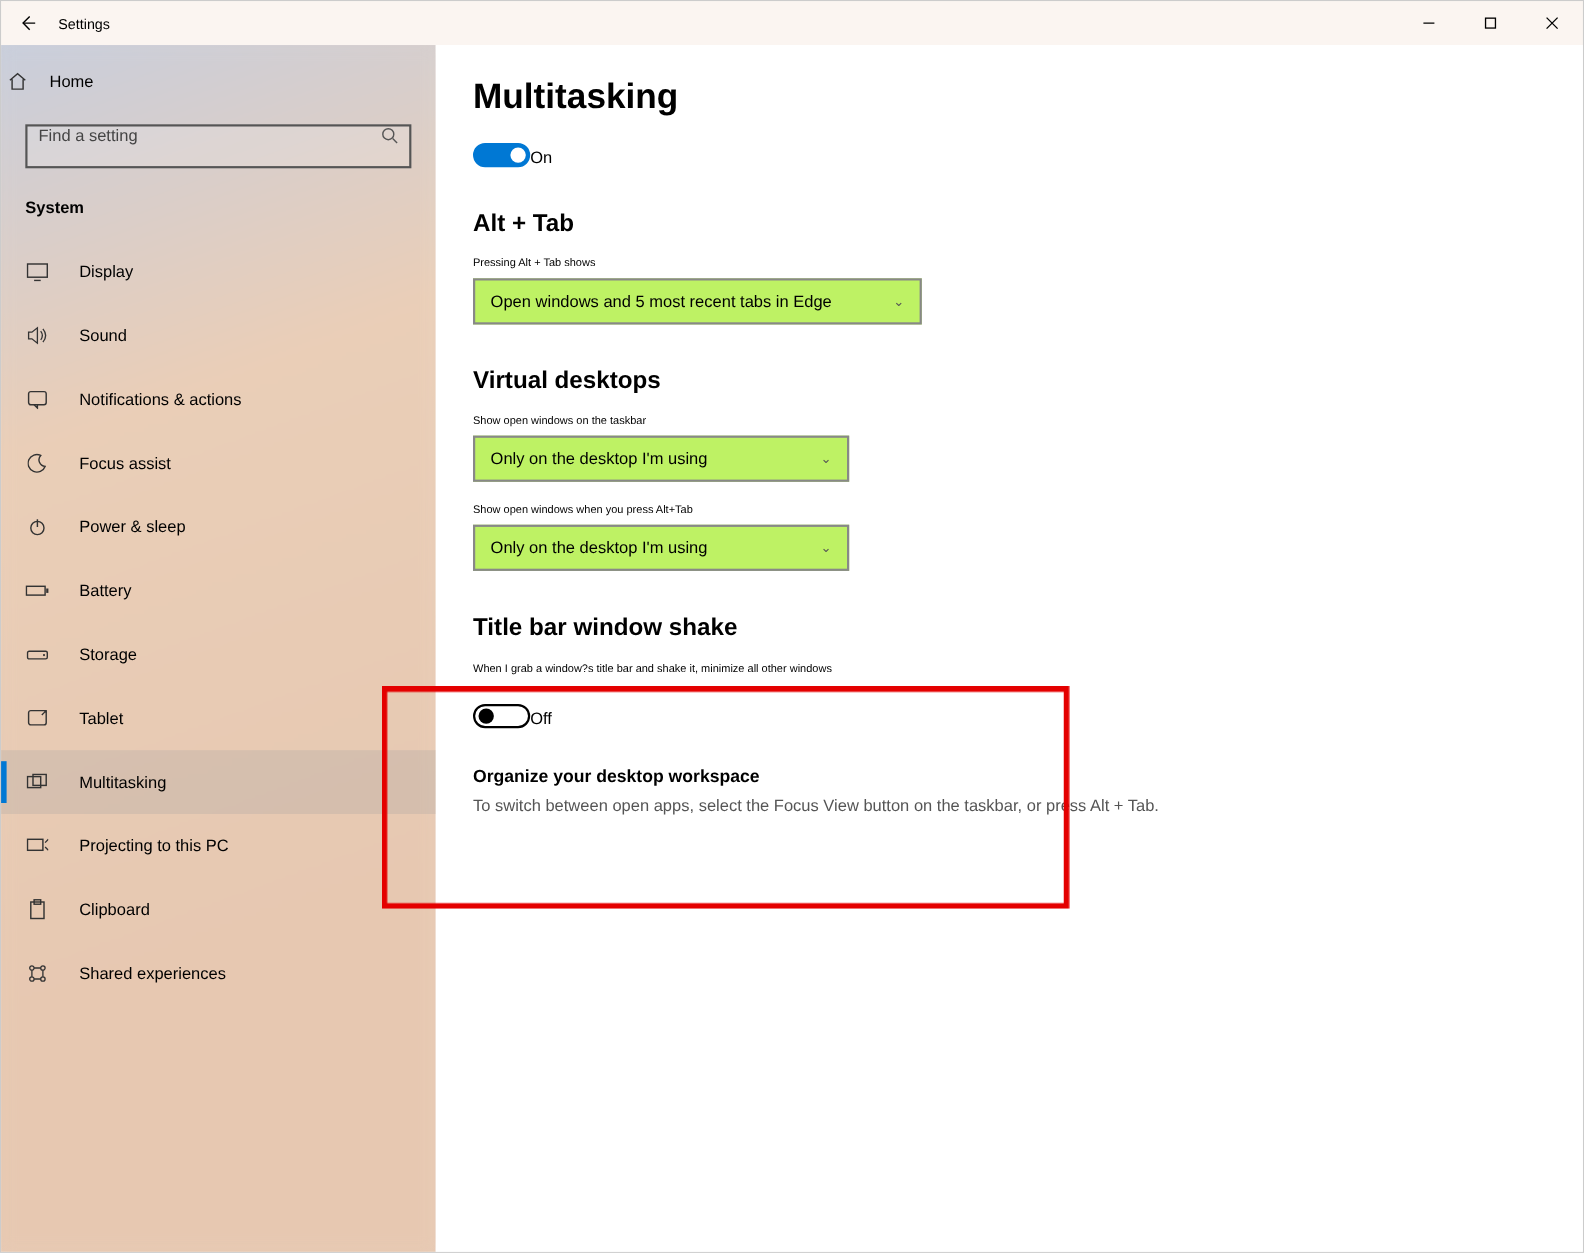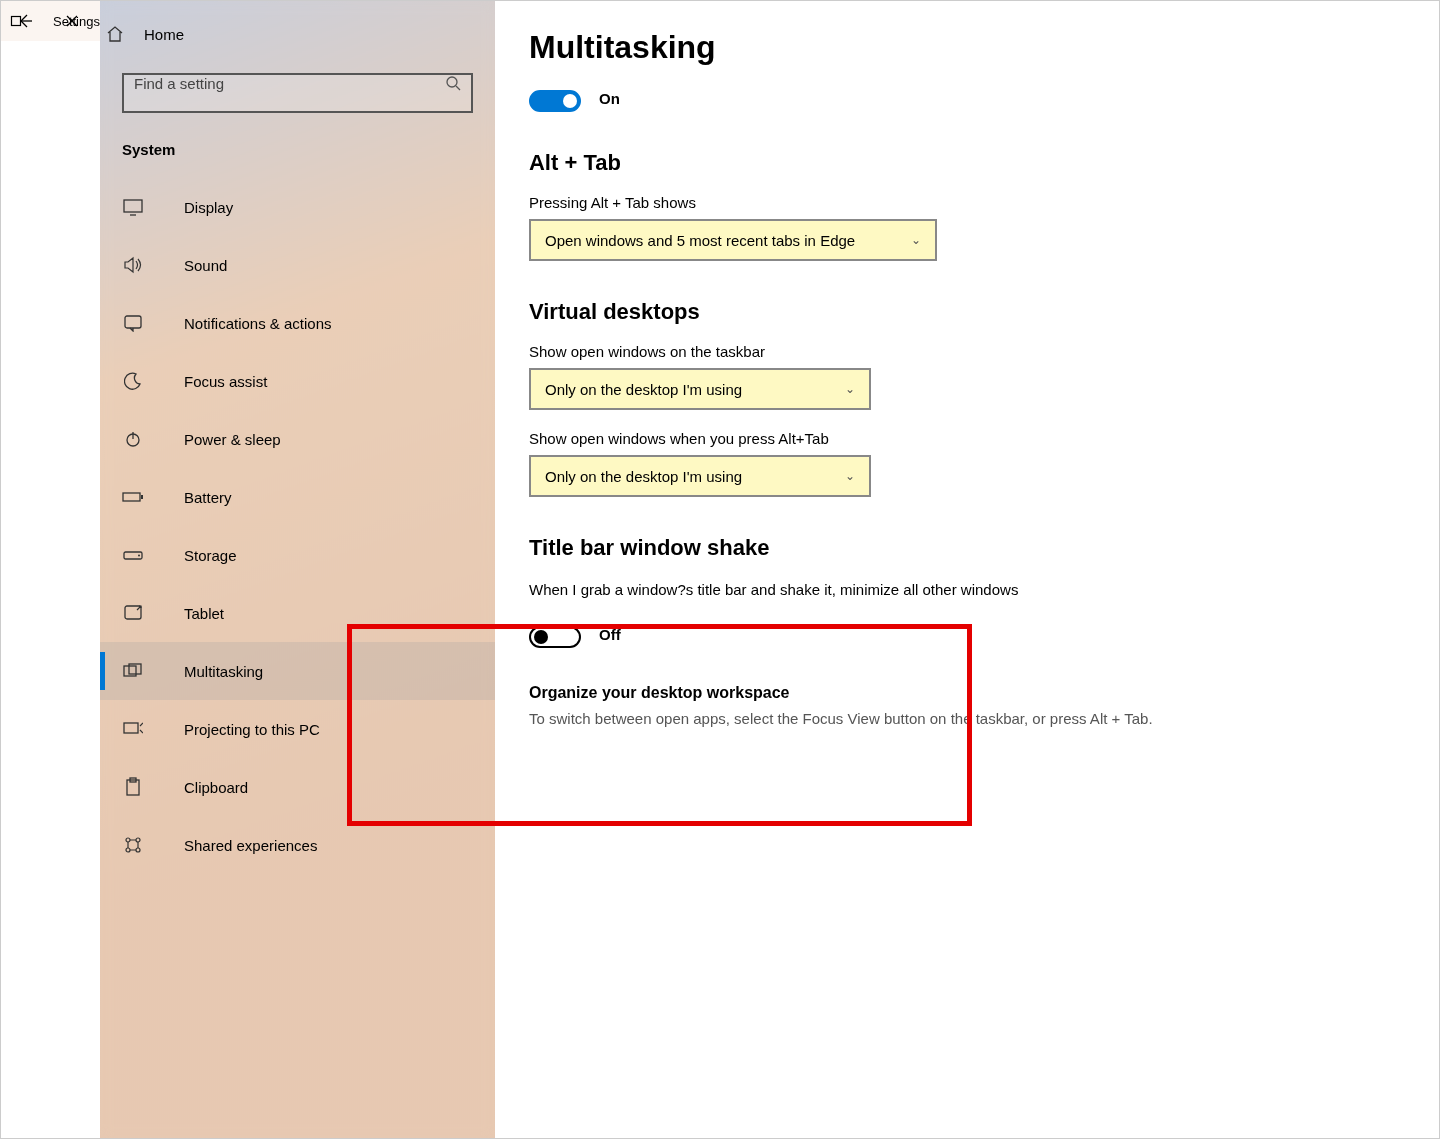--- a/index.html
+++ b/index.html
@@ -10,21 +10,21 @@
     background: #fff;
     width: 1440px;
     height: 1139px;
     overflow: hidden;
     position: relative;
   }
   .window {
     position: absolute;
     inset: 0;
     display: flex;
-    flex-direction: row;
+    flex-direction: column;
     border: 1px solid rgba(0,0,0,0.2);
   }
   
   .titlebar {
     height: 40px;
     display: flex;
     align-items: center;
     background: rgba(245, 230, 220, 0.4);
     position: relative;
   }
@@ -95,21 +95,21 @@
   .category {
     font-weight: 600;
     font-size: 15px;
     padding: 10px 22px 20px 22px;
   }
   .nav { display:flex; flex-direction:column; }
   .nav-item {
     height: 58px;
     display:flex; align-items:center;
     padding-left: 22px;
-    gap: 40px;
+    gap: 27px;
     font-size: 15px;
     position: relative;
   }
   .nav-item .icon { width: 22px; display:flex; justify-content:center; color:#333; }
   .nav-item.active {
     background: rgba(160,160,160,0.25);
   }
   .nav-item.active::before {
     content:"";
     position:absolute; left:0; top:10px; bottom:10px;
@@ -122,46 +122,46 @@
     padding: 28px 40px 20px 34px;
     overflow-y:auto;
     position: relative;
   }
   h1 {
     font-size: 32px;
     font-weight: 600;
     margin-bottom: 24px;
   }
   h2 { font-size: 22px; font-weight: 600; margin: 38px 0 18px 0; }
-  .toggle-row { display:flex; align-items:flex-start; gap:18px; margin-bottom:8px;font-weight:bold;}
+  .toggle-row { display:flex; align-items:flex-end; margin-bottom:8px;}
   .toggle {
     width: 52px; height: 22px;
     border-radius: 11px;
     position: relative;
     border: 2px solid #000;
   }
   .toggle.on { background:#0078d4; border-color:#0078d4; }
   .toggle.on::after{
     content:""; position:absolute; right:2px; top:2px;
     width:14px; height:14px; border-radius:50%; background:#fff;
   }
   .toggle.off { background:#fff; }
   .toggle.off::after{
     content:""; position:absolute; left:3px; top:2px;
     width:14px; height:14px; border-radius:50%; background:#000;
   }
   .label { font-size:15px; }
-  .setting-label { font-size:15px; margin: 10px 0 8px 0; }
+  .setting-label { font-size:10px; margin: 10px 0 8px 0; }
   .dropdown {
     border: 2px solid #888;
     height: 42px;
     display:flex; align-items:center; justify-content:space-between;
     padding: 0 14px;
     font-size: 15px;
-    background:#fef9c3;
+    background:#bef264;
     margin-bottom: 20px;
   }
   .dropdown .chev { font-size:12px; color:#555; margin-left:18px; }
   .redbox {
     position:absolute;
     border: 5px solid #e40000;
     pointer-events:none;
   }
   .footer-head { font-size:16px; font-weight:600; margin-top:36px; margin-bottom:8px;}
   .footer-text { color:#555; font-size:15px; }

